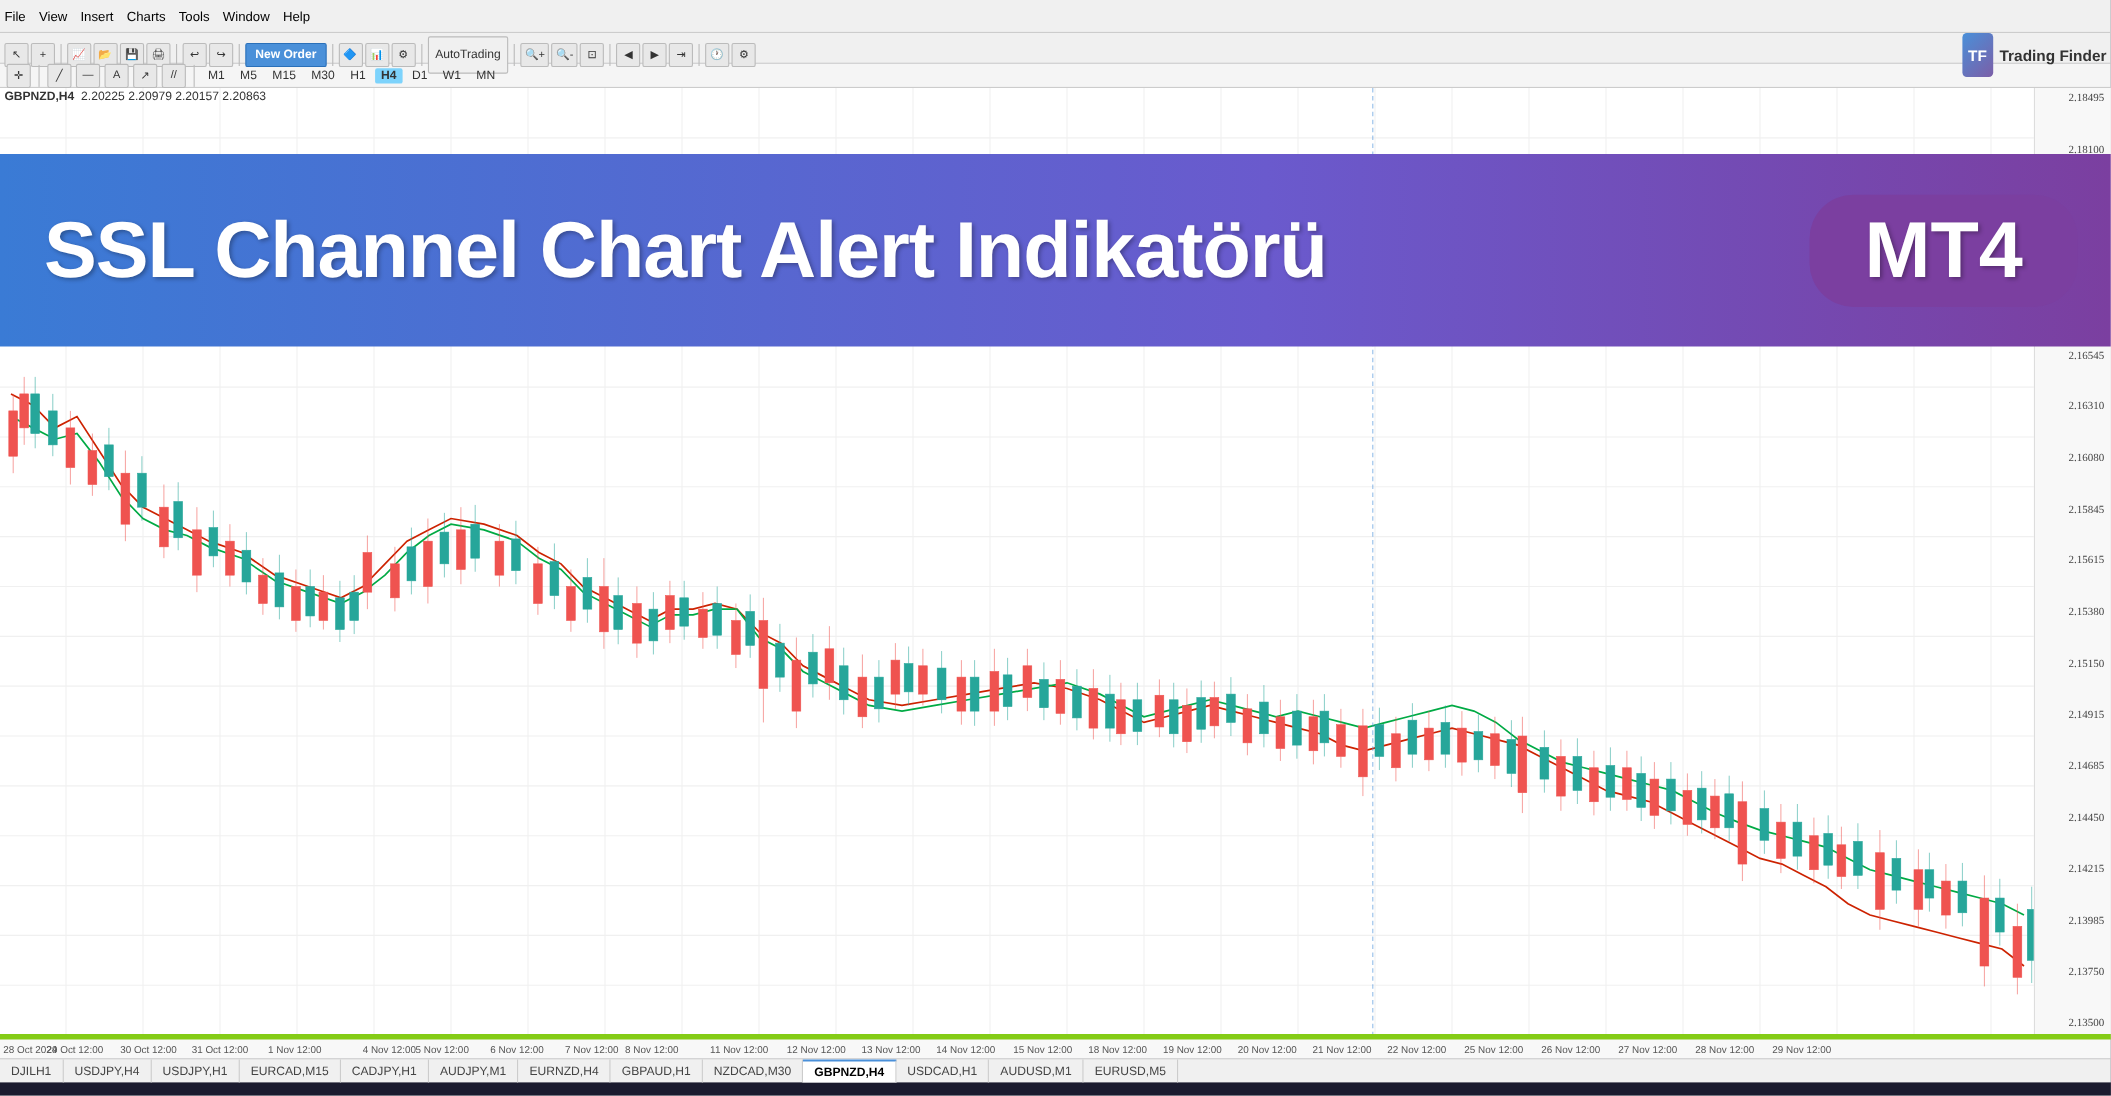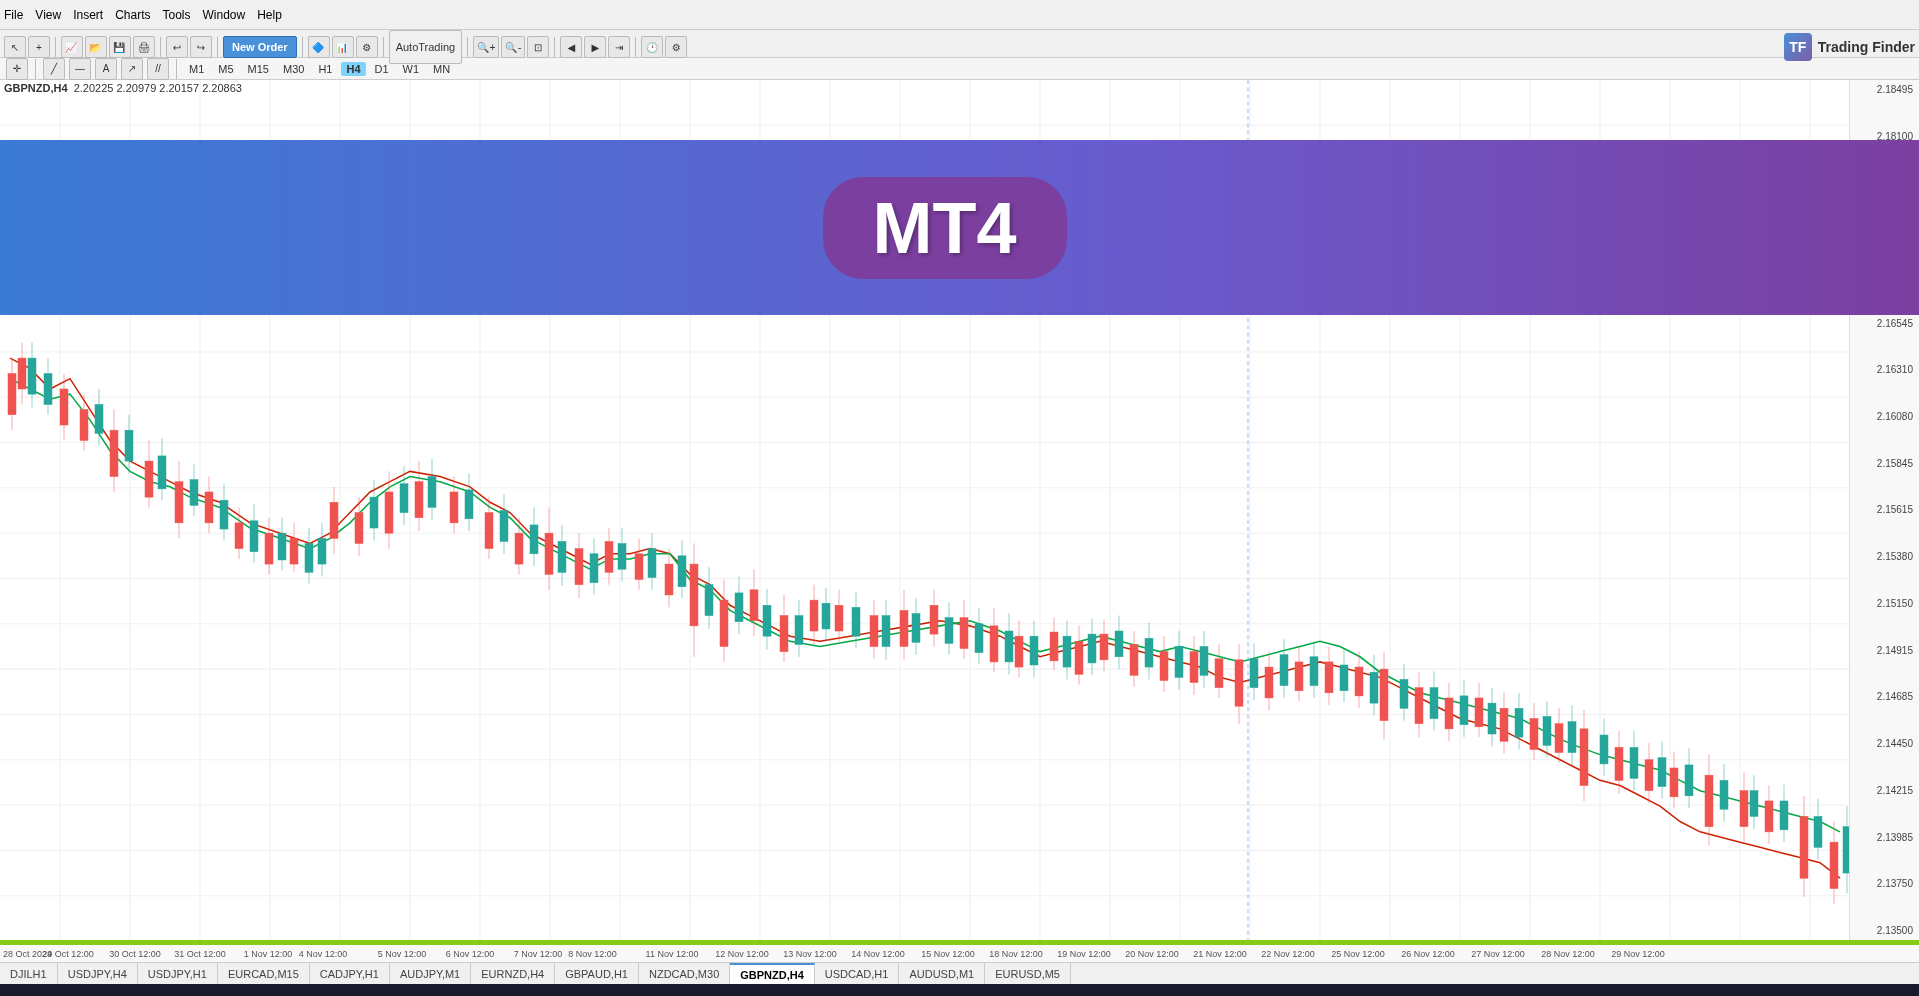--- a/index.html
+++ b/index.html
@@ -34,21 +34,21 @@
       border-color: #2a70b9; padding: 0 8px; font-size: 11px;
     }
     .tb-autotrading {
       background: #f0f0f0; border: 1px solid #bbb; padding: 16px 6px; font-size: 11px;
     }
     .tf-logo {
       margin-left: auto; display: flex; align-items: center; gap: 6px;
       color: #333; font-size: 14px; font-weight: 600;
     }
     .tf-logo-icon {
-      width: 28px; height: 28px; background: linear-gradient(135deg, #4a90d9, #7b5ea7);
+      width: 28px; height: 40px; background: linear-gradient(135deg, #4a90d9, #7b5ea7);
       border-radius: 4px; display: flex; align-items: center; justify-content: center;
       color: white; font-size: 14px; font-weight: bold;
     }
 
     
     #timeframe-bar {
       display: flex; align-items: center;
       background: #f5f5f5; height: 22px;
       border-bottom: 1px solid #ccc;
       padding: 0 6px; gap: 4px; font-size: 11px; color: #333;
@@ -95,21 +95,21 @@
       text-shadow: 2px 2px 4px rgba(0,0,0,0.3);
     }
 
     
     #price-scale {
       position: absolute; right: 0; top: 0; bottom: 0;
       width: 70px; background: #f8f8f8;
       border-left: 1px solid #ddd;
       display: flex; flex-direction: column;
       justify-content: space-between; padding: 4px 2px;
-      font-size: 10px; color: #444; z-index: 5;
+      font-size: 10px; color: #444; z-index: 5; font-family: Liberation Serif, serif;
     }
     .price-label { text-align: right; padding-right: 4px; font-size: 10px; }
 
     
     #chart-canvas {
       position: absolute; top: 0; left: 0;
       width: calc(100% - 70px); height: 100%;
     }
 
     
@@ -820,31 +820,32 @@
         <rect x="1843" y="725" width="8" height="45" fill="#26a69a"></rect>
         <line x1="1847" y1="705" x2="1847" y2="725"></line>
           <line x1="1847" y1="770" x2="1847" y2="790"></line>
       </g>
 
       <line x1="1248" y1="0" x2="1248" y2="835" stroke="#4a90d9" stroke-width="1" stroke-dasharray="4,3" opacity="0.6"></line>
     </svg>
   </div>
 
   <div id="banner">
+    <div id="banner-text">SSL Channel Chart Alert Indikatörü</div>
     <div id="banner-mt4">MT4</div>
   </div>
 </div>
 
 <div id="time-axis" style="position:relative; height:22px; background:#f8f8f8; border-top:5px solid #84cc16; overflow:hidden;">
   <span class="time-label" style="left:3px; transform:none; font-size:9px; color:#555;">28 Oct 2024</span>
   <span class="time-label" style="left:68px;">29 Oct 12:00</span>
   <span class="time-label" style="left:135px;">30 Oct 12:00</span>
   <span class="time-label" style="left:200px;">31 Oct 12:00</span>
   <span class="time-label" style="left:268px;">1 Nov 12:00</span>
-  <span class="time-label" style="left:323px;">4 Nov 12:00</span>
+  <span class="time-label" style="left:354px;">4 Nov 12:00</span>
   <span class="time-label" style="left:402px;">5 Nov 12:00</span>
   <span class="time-label" style="left:470px;">6 Nov 12:00</span>
   <span class="time-label" style="left:538px;">7 Nov 12:00</span>
   <span class="time-label" style="left:573px;padding-left:39px;">8 Nov 12:00</span>
   <span class="time-label" style="left:672px;">11 Nov 12:00</span>
   <span class="time-label" style="left:742px;">12 Nov 12:00</span>
   <span class="time-label" style="left:810px;">13 Nov 12:00</span>
   <span class="time-label" style="left:878px;">14 Nov 12:00</span>
   <span class="time-label" style="left:948px;">15 Nov 12:00</span>
   <span class="time-label" style="left:1016px;">18 Nov 12:00</span>

